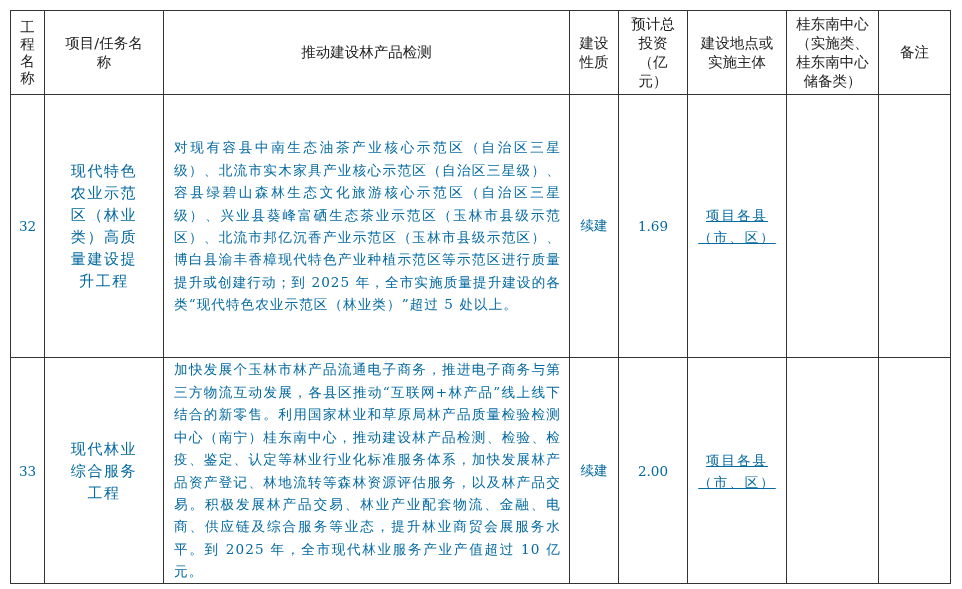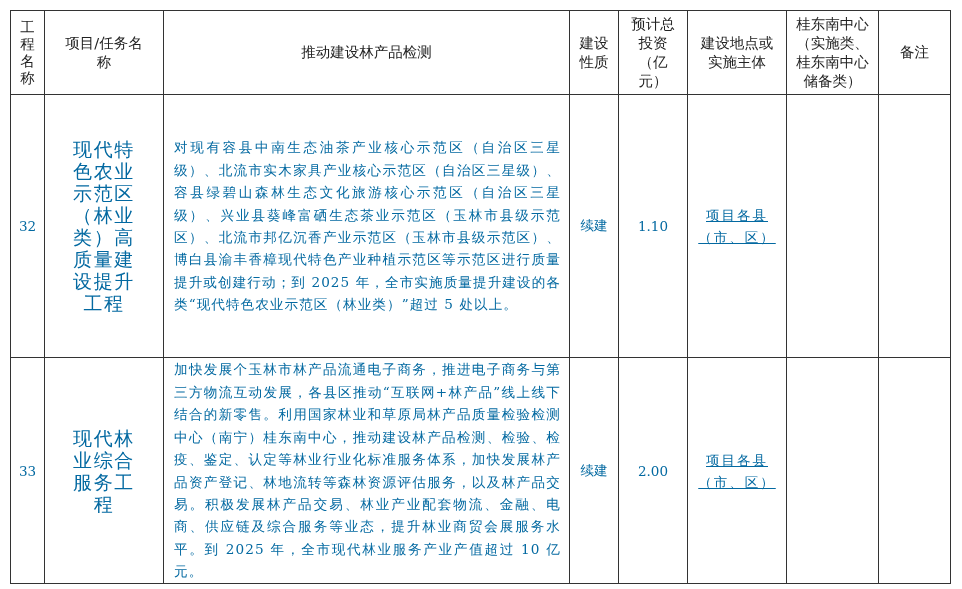--- a/index.html
+++ b/index.html
@@ -4,21 +4,21 @@
 <style>
   html, body { margin: 0; padding: 0; background: #ffffff; }
   body { width: 962px; height: 589px; position: relative; overflow: hidden;
          font-family: "DejaVu Sans", "Liberation Sans", sans-serif; color: #1a1a1a; }
   table { position: absolute; left: 10px; top: 10px; border-collapse: collapse; table-layout: fixed; }
   td, th { border: 1.3px solid #333; padding: 0; text-align: center; vertical-align: middle; font-weight: normal; }
   th { font-size: 14.5px; line-height: 19px; color: #222; }
   td { font-size: 13.5px; color: #0369a1; }
   .serif { font-family: "DejaVu Serif", "Liberation Serif", serif; margin-left: 7px; }
   .content { text-align: justify; text-align-last: left; padding: 0 8px 0 10px; font-size: 13.6px; line-height: 22.4px; letter-spacing: 1.05px; font-family: "DejaVu Serif", "Liberation Serif", serif; }
-  .name { line-height: 22px; font-size: 19px; padding: 0 18px; letter-spacing: 1.6px; font-family: "DejaVu Serif", "Liberation Serif", serif; }
+  .name { line-height: 22px; font-size: 15px; padding: 0 18px; letter-spacing: 1.6px; font-family: "DejaVu Serif", "Liberation Serif", serif; }
   .loc { line-height: 22px; letter-spacing: 2px; font-family: "DejaVu Serif", "Liberation Serif", serif; text-decoration: underline; }
   .vh { line-height: 17px; }
 </style>
 </head>
 <body>
 
 <table>
   <colgroup>
     <col style="width:34px">
       <col style="width:119px">
@@ -63,21 +63,21 @@
       <div>储备类）</div>
     </th>
     <th>备注</th>
   </tr>
 
   <tr style="height:263px">
     <td class="serif">32</td>
     <td class="name">现代特色农业示范区（林业类）高质量建设提升工程</td>
     <td class="content">对现有容县中南生态油茶产业核心示范区（自治区三星级）、北流市实木家具产业核心示范区（自治区三星级）、容县绿碧山森林生态文化旅游核心示范区（自治区三星级）、兴业县葵峰富硒生态茶业示范区（玉林市县级示范区）、北流市邦亿沉香产业示范区（玉林市县级示范区）、博白县渝丰香樟现代特色产业种植示范区等示范区进行质量提升或创建行动；到 2025 年，全市实施质量提升建设的各类“现代特色农业示范区（林业类）”超过 5 处以上。</td>
     <td class="serif">续建</td>
-    <td class="serif">1.10</td>
+    <td class="serif">1.69</td>
     <td class="loc">项目各县（市、区）</td>
     <td></td>
     <td></td>
   </tr>
 
   <tr style="height:226px">
     <td class="serif">33</td>
     <td class="name">现代林业综合服务工程</td>
     <td class="content">加快发展个玉林市林产品流通电子商务，推进电子商务与第三方物流互动发展，各县区推动“互联网+林产品”线上线下结合的新零售。利用国家林业和草原局林产品质量检验检测中心（南宁）桂东南中心，推动建设林产品检测、检验、检疫、鉴定、认定等林业行业化标准服务体系，加快发展林产品资产登记、林地流转等森林资源评估服务，以及林产品交易。积极发展林产品交易、林业产业配套物流、金融、电商、供应链及综合服务等业态，提升林业商贸会展服务水平。到 2025 年，全市现代林业服务产业产值超过 10 亿元。</td>
     <td class="serif">续建</td>

